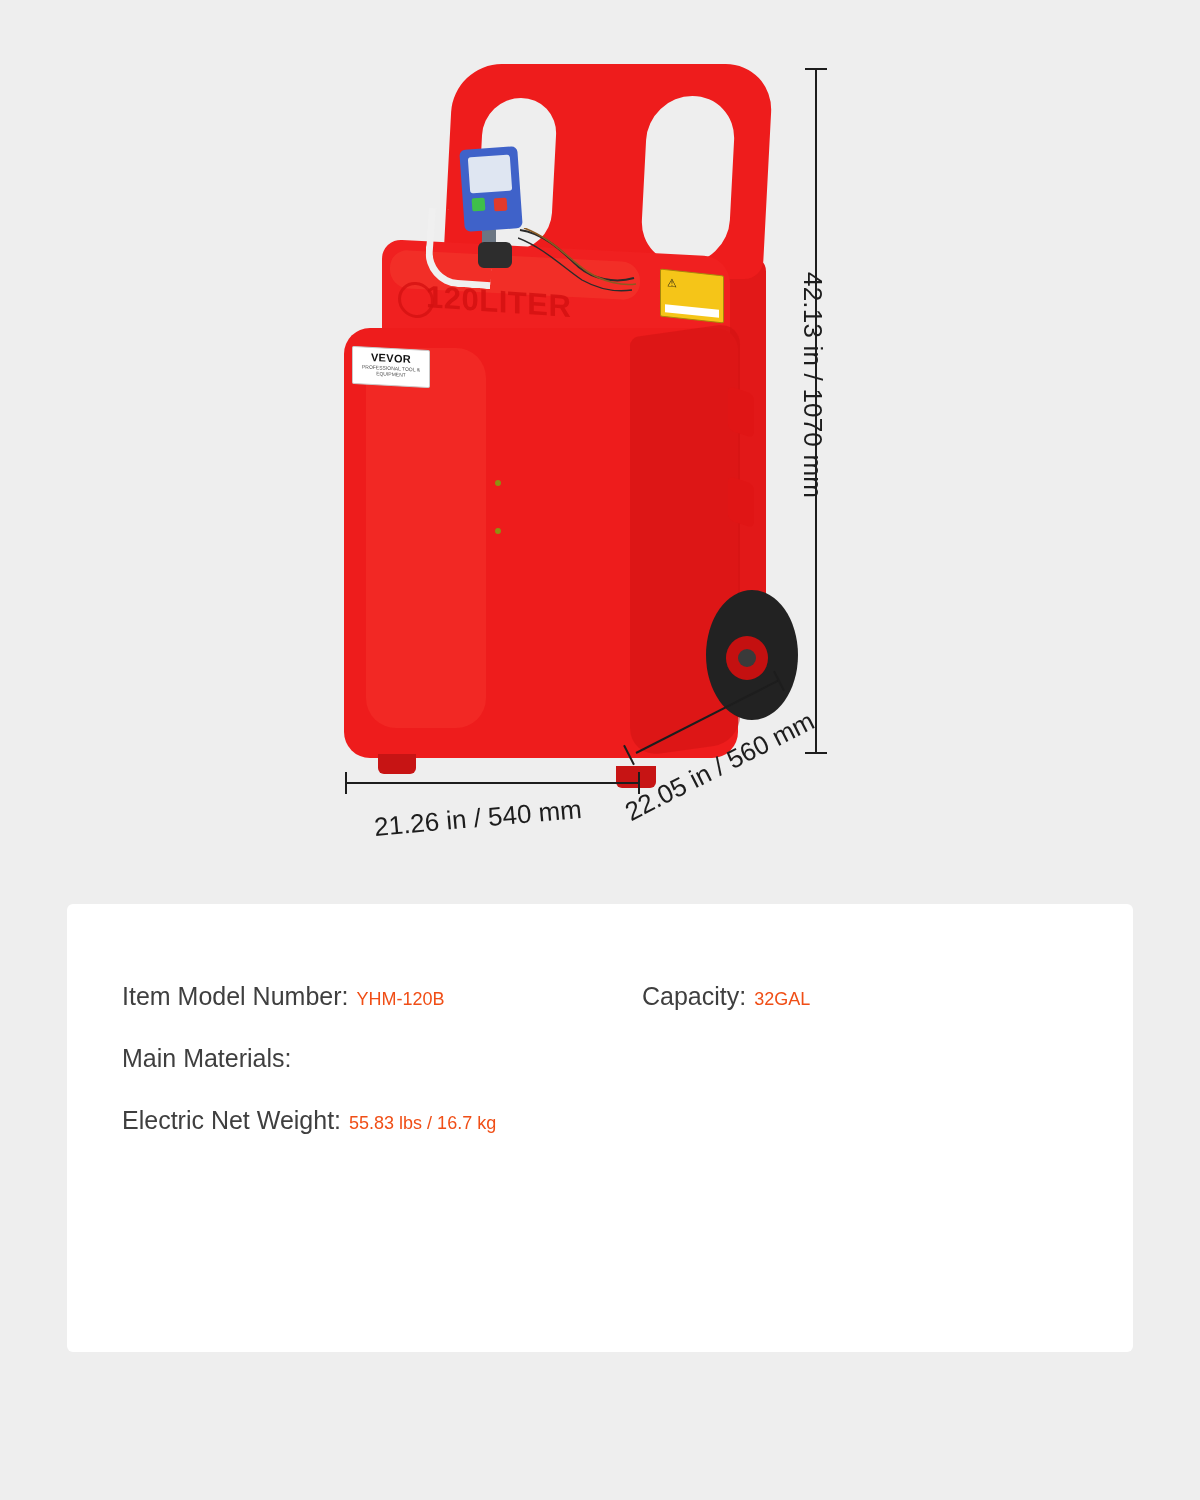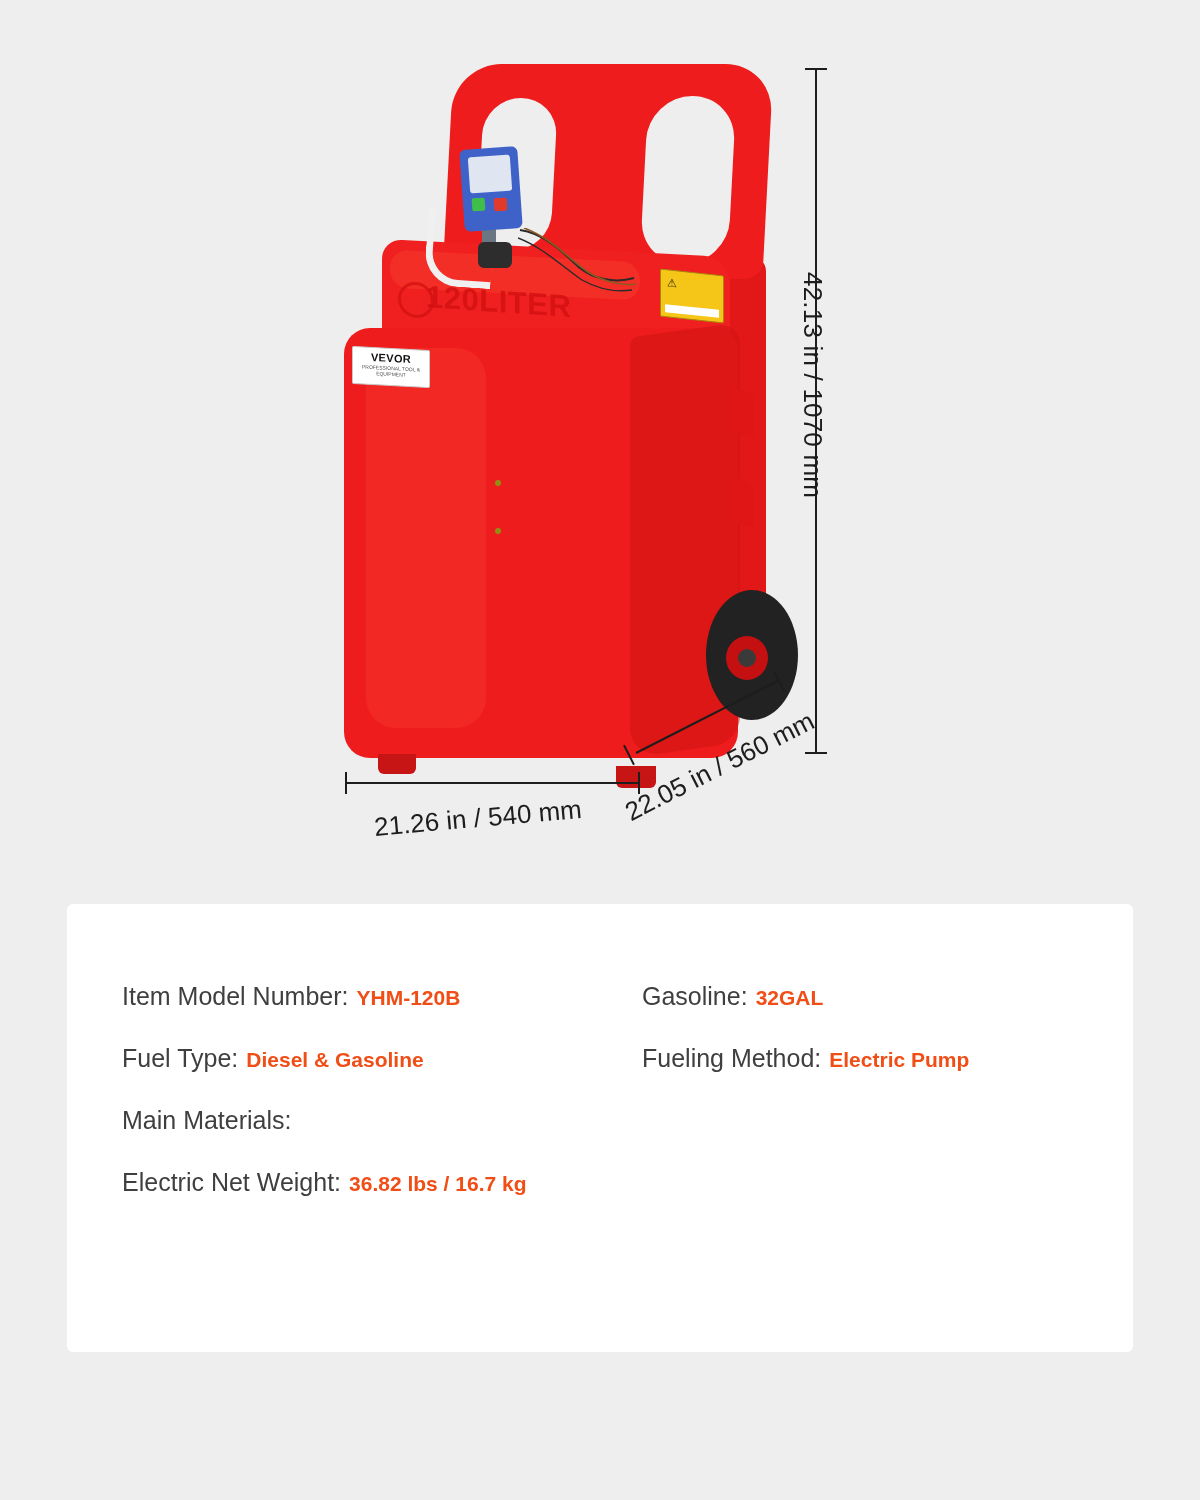--- a/index.html
+++ b/index.html
@@ -148,22 +148,22 @@
     display: flex;
     align-items: baseline;
     white-space: nowrap;
   }
   .spec-cell.col1 { width: 520px; }
   .spec-label {
     font-size: 25px;
     color: #3f3f3f;
   }
   .spec-value {
-    font-size: 21px;
-    font-weight: bold;
+    font-size: 18px;
+    font-weight: normal;
     color: #f04e16;
     margin-left: 8px;
   }
 
   
   #tank {
     position: absolute;
     left: 330px;
     top: 60px;
     width: 470px;
@@ -569,43 +569,33 @@
 
 <div id="spec-card">
   <div class="spec-grid">
 
     <div class="spec-row">
       <div class="spec-cell col1">
         <span class="spec-label">Item Model Number:</span>
         <span class="spec-value">YHM-120B</span>
       </div>
       <div class="spec-cell">
-        <span class="spec-label">Gasoline:</span>
+        <span class="spec-label">Capacity:</span>
         <span class="spec-value">32GAL</span>
       </div>
     </div>
 
-    <div class="spec-row">
-      <div class="spec-cell col1">
-        <span class="spec-label">Fuel Type:</span>
-        <span class="spec-value">Diesel &amp; Gasoline</span>
-      </div>
-      <div class="spec-cell">
-        <span class="spec-label">Fueling Method:</span>
-        <span class="spec-value">Electric Pump</span>
-      </div>
-    </div>
 
     <div class="spec-row">
       <div class="spec-cell col1">
         <span class="spec-label">Main Materials:</span>
       </div>
     </div>
 
     <div class="spec-row">
       <div class="spec-cell col1">
         <span class="spec-label">Electric Net Weight:</span>
-        <span class="spec-value">36.82 lbs / 16.7 kg</span>
+        <span class="spec-value">55.83 lbs / 16.7 kg</span>
       </div>
     </div>
 
   </div>
 </div>
 
 </body></html>

